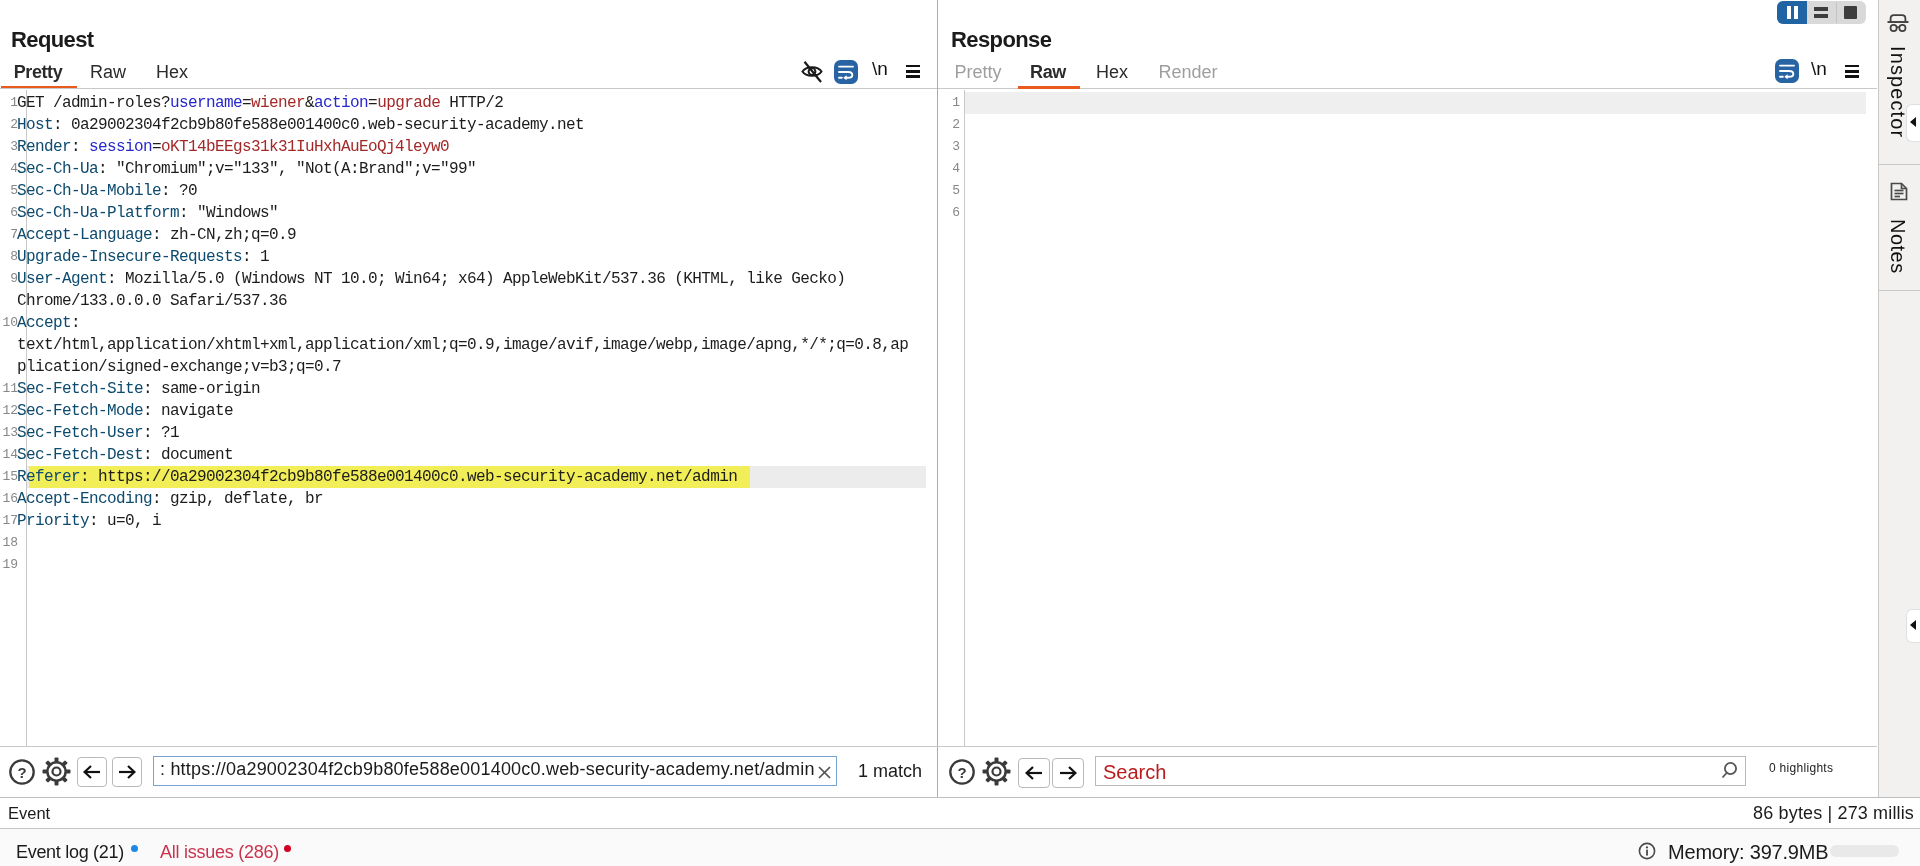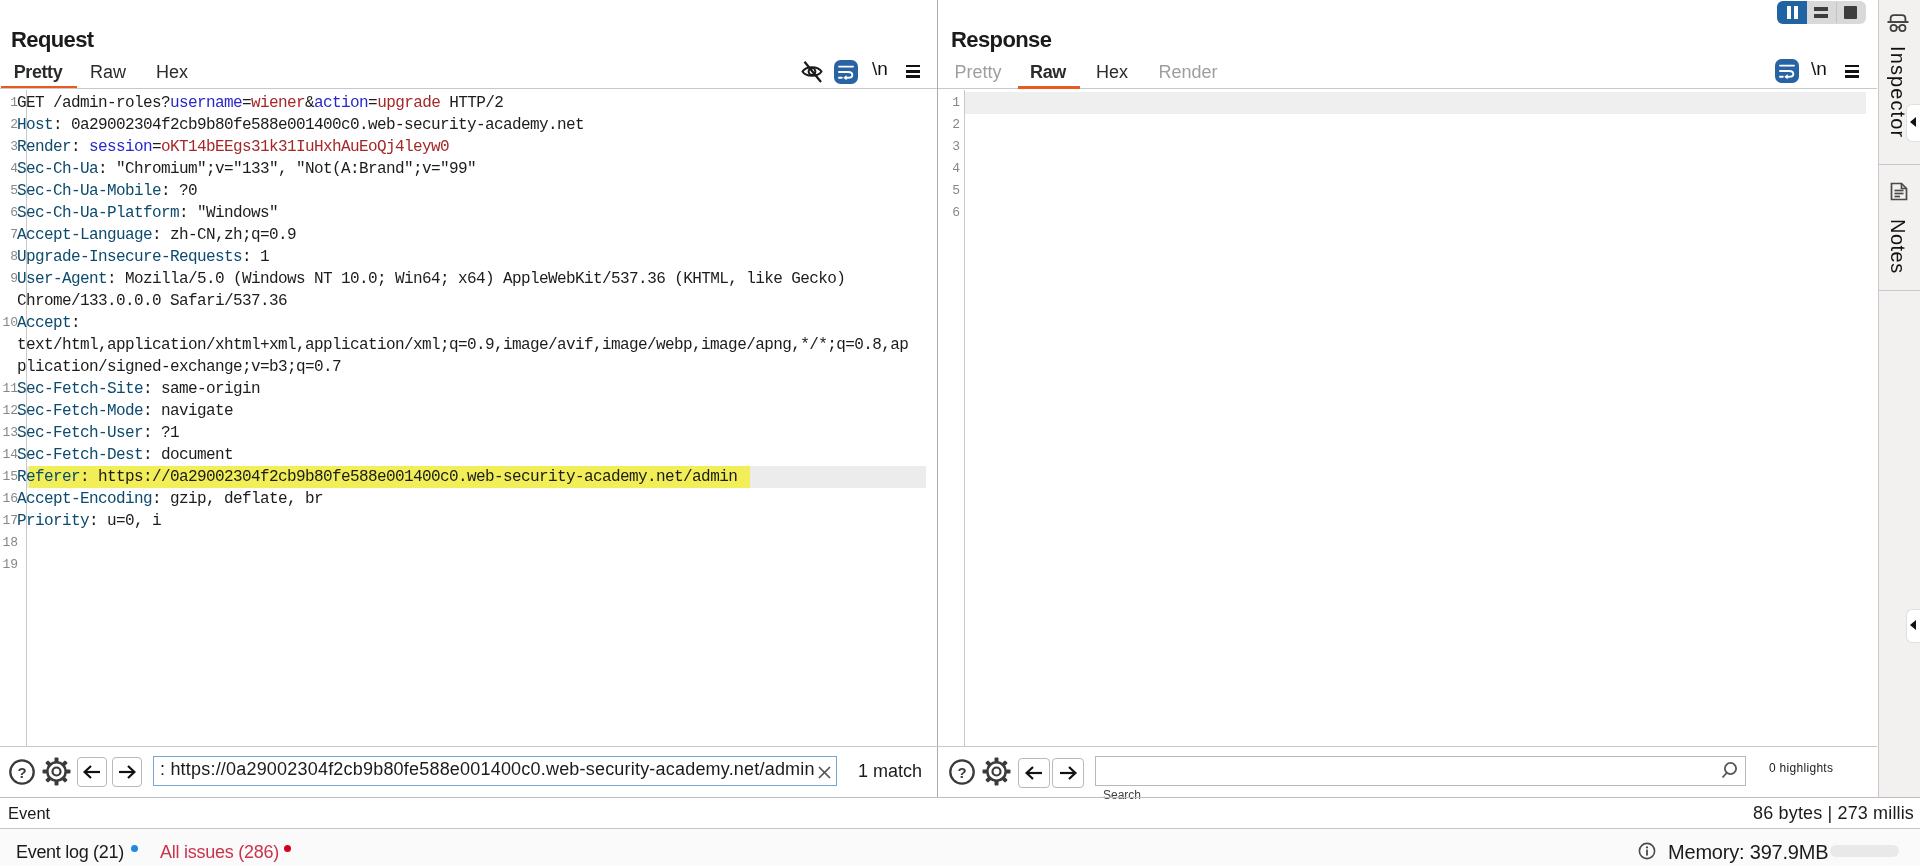--- a/index.html
+++ b/index.html
@@ -210,21 +210,21 @@
 </div>
 <div class="btn" style="left:1052px;top:758px;width:30px;height:28px;">
   <svg width="20" height="16" viewBox="0 0 20 16">
         <g stroke="#111" stroke-width="2.2" fill="none">
           <path d="M2 8 H17"></path>
           <path d="M11 2 L17.4 8 L11 14"></path>
         </g>
       </svg>
 </div>
 <div class="abs" style="left:1095px;top:756px;width:651px;height:30px;border:1px solid #b9b9b9;box-sizing:border-box;background:#fff;"></div>
-<div class="abs" style="left:1103px;top:761px;font-size:12px;color:#404040;white-space:nowrap;margin-top:27px;">Search</div>
+<div class="abs" style="left:1103px;top:761px;font-size:20px;color:#b91c1c;white-space:nowrap;">Search</div>
 <svg class="abs" style="left:1718px;top:760px;" width="22" height="22" viewBox="0 0 22 22">
   <circle cx="12.5" cy="8.5" r="5.6" fill="none" stroke="#555" stroke-width="1.8"></circle>
   <line x1="8.6" y1="13" x2="4.5" y2="17.5" stroke="#555" stroke-width="1.8"></line>
 </svg>
 <div class="abs" style="left:1769px;top:761px;font-size:12px;letter-spacing:0.3px;color:#1b1b1b;white-space:nowrap;">0 highlights</div>
 
 <div class="abs hline" style="left:0;top:746px;width:1877px;"></div>
 
 <div class="abs hline" style="left:0;top:797px;width:1920px;background:#bdbdbd;"></div>
 <div class="abs" style="left:8px;top:804px;font-size:16.5px;color:#1b1b1b;white-space:nowrap;">Event</div>

